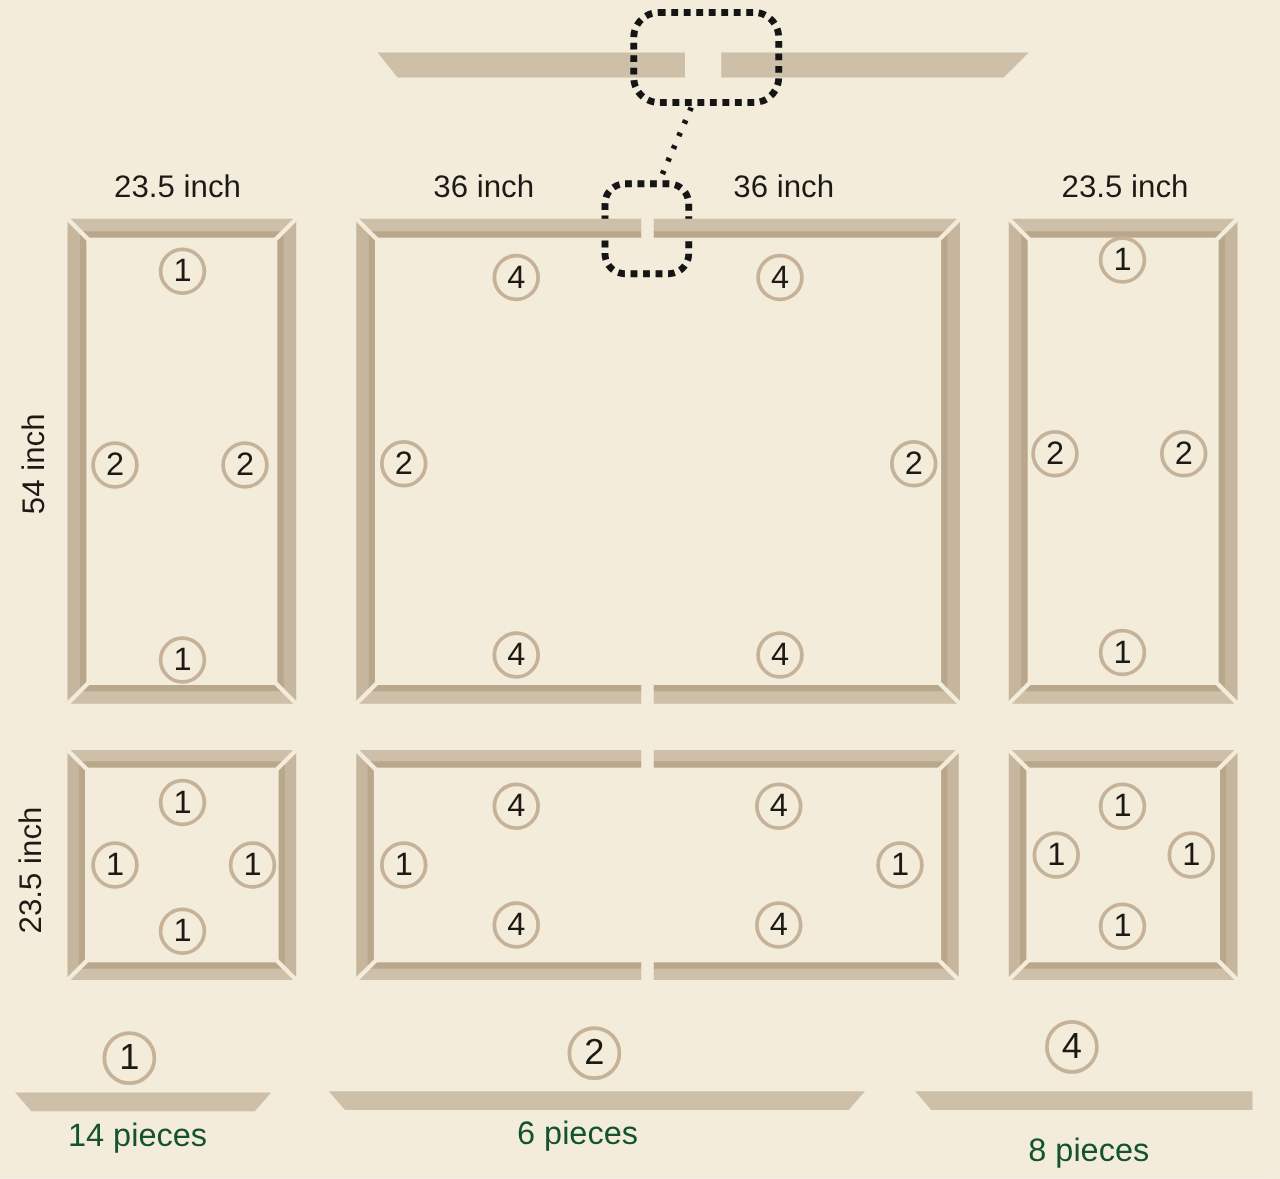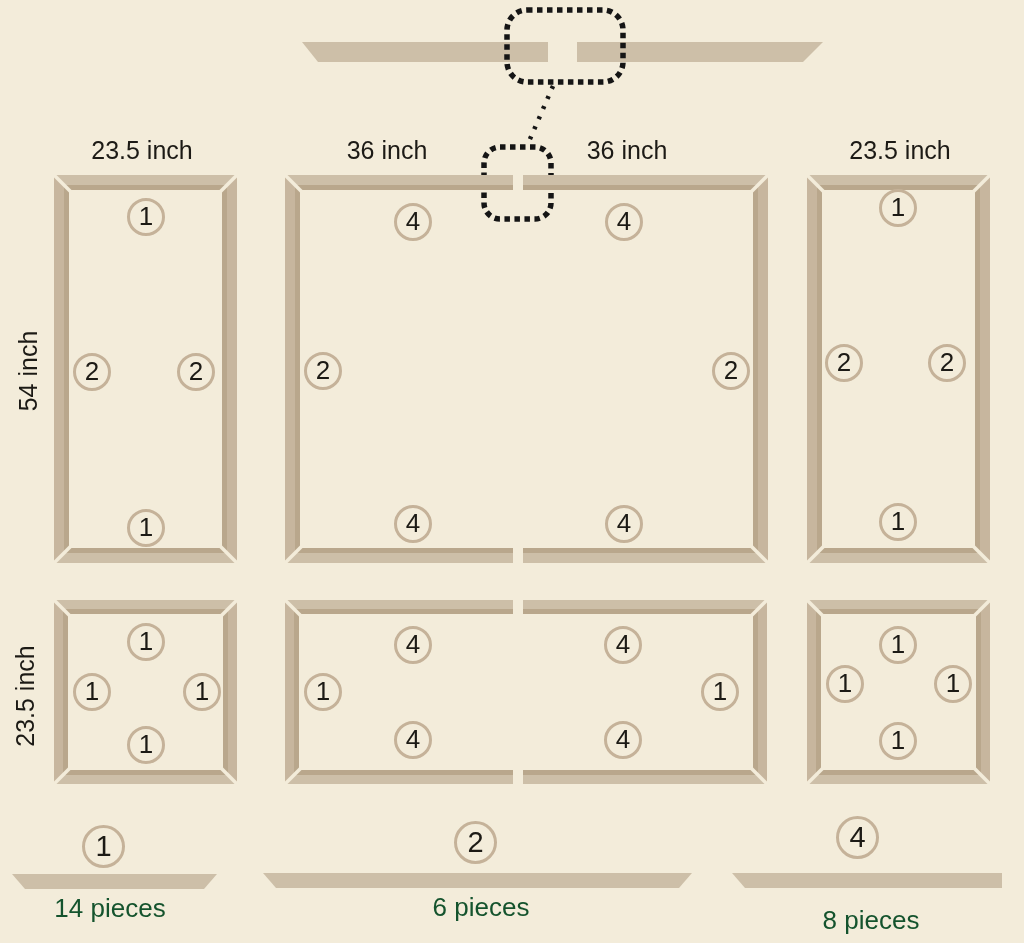--- a/index.html
+++ b/index.html
@@ -169,17 +169,17 @@
       <div class="badge" style="left: 879px; top: 722px;">1</div>
       <div class="dim-label" style="left: 142px; top: 150px;">23.5 inch</div>
       <div class="dim-label" style="left: 387px; top: 150px;">36 inch</div>
       <div class="dim-label" style="left: 627px; top: 150px;">36 inch</div>
       <div class="dim-label" style="left: 900px; top: 150px;">23.5 inch</div>
       <div class="dim-label rot" style="left: 28px; top: 371px;">54 inch</div>
       <div class="dim-label rot" style="left: 25px; top: 696px;">23.5 inch</div>
       <div class="legend-circle" style="left: 82px; top: 825px;">1</div>
       <div class="count-label" style="left: 110px; top: 908px;">14 pieces</div>
       <div class="legend-circle" style="left: 454px; top: 821px;">2</div>
-      <div class="count-label" style="left: 481px; top: 907px;">6 pieces</div>
+      <div class="count-label" style="left: 462px; top: 907px;">6 pieces</div>
       <div class="legend-circle" style="left: 836px; top: 816px;">4</div>
       <div class="count-label" style="left: 871px; top: 920px; text-align: center;">8 pieces</div>
     </div>
 </div>
 
 </body></html>

